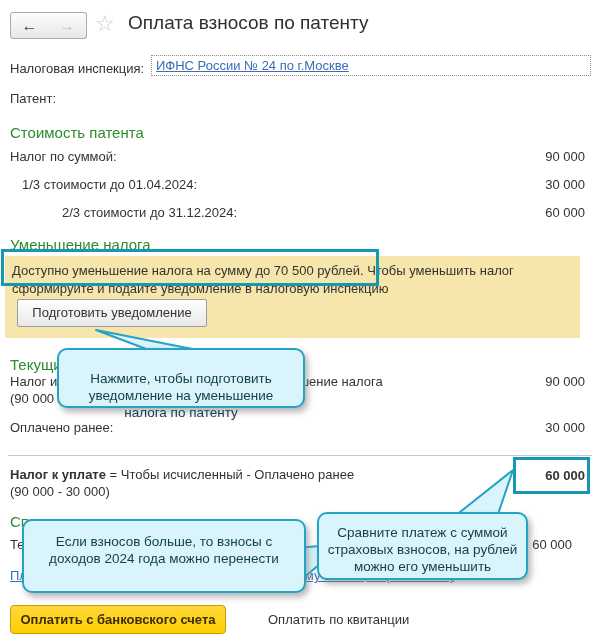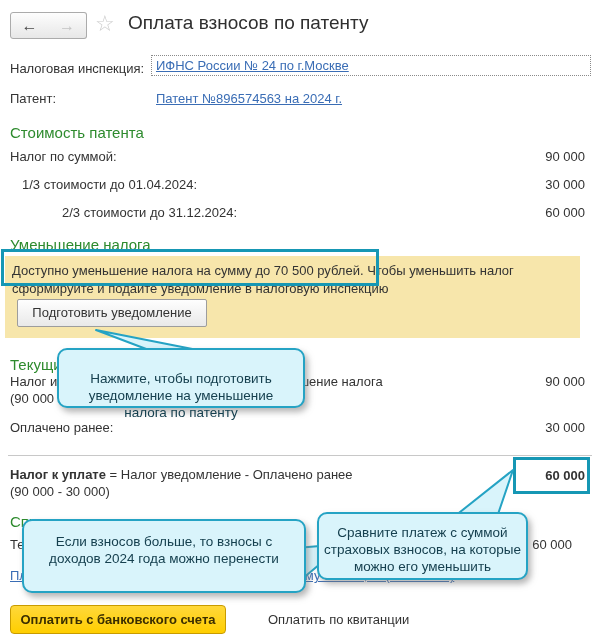--- a/index.html
+++ b/index.html
@@ -56,21 +56,20 @@
     <span>→</span>
   </div>
   <div class="star">☆</div>
   <div class="title">Оплата взносов по патенту</div>
 
   <div class="abs" style="top:61px;left:10px;">Налоговая инспекция:</div>
   <div class="fld">
     <span class="lnk">ИФНС России № 24 по г.Москве</span>
   </div>
   <div class="abs" style="top:91px;left:10px;">Патент:</div>
-  <div class="abs lnk" style="top:91px;left:156px;">Патент №896574563 на 2024 г.</div>
 
   <div class="ghead" style="top:124px;left:10px;">Стоимость патента</div>
   <div class="abs" style="top:149px;left:10px;">Налог по суммой:</div>
   <div class="val" style="top:149px;left:475px;">90 000</div>
   <div class="abs" style="top:177px;left:22px;">1/3 стоимости до 01.04.2024:</div>
   <div class="val" style="top:177px;left:475px;">30 000</div>
   <div class="abs" style="top:205px;left:22px;margin-left:40px;">2/3 стоимости до 31.12.2024:</div>
   <div class="val" style="top:205px;left:475px;">60 000</div>
 
   <div class="ghead" style="top:236px;left:10px;text-decoration:underline;">Уменьшение налога</div>
@@ -81,21 +80,21 @@
 
   <div class="ghead" style="top:356px;left:10px;">Текущий платеж</div>
   <div class="abs" style="top:374px;left:10px;">Налог исчисленный = Налог по патенту - Уменьшение налога</div>
   <div class="abs" style="top:391px;left:10px;">(90 000 - 0)</div>
   <div class="val" style="top:374px;left:475px;">90 000</div>
   <div class="abs" style="top:420px;left:10px;">Оплачено ранее:</div>
   <div class="val" style="top:420px;left:475px;">30 000</div>
 
   <div class="divider"></div>
 
-  <div class="abs" style="top:467px;left:10px;"><span class="b">Налог к уплате</span><span> = Налог уведомление - Оплачено ранее</span></div>
+  <div class="abs" style="top:467px;left:10px;"><span class="b">Налог к уплате</span><span> = Чтобы исчисленный - Оплачено ранее</span></div>
   <div class="abs" style="top:484px;left:10px;">(90 000 - 30 000)</div>
   <div class="val b" style="top:468px;left:475px;">60 000</div>
 
   <div class="ghead" style="top:513px;left:10px;">Справочно</div>
   <div class="abs" style="top:537px;left:10px;">Текущая задолженность:</div>
   <div class="val" style="top:537px;left:462px;">60 000</div>
   <div class="abs lnk" style="top:568px;left:10px;">Платежное поручение №12 от 28.03.2024 на сумму 30 000,00 (Оплачено)</div>
 
   <div class="bank-btn">Оплатить с банковского счета</div>
   <div class="receipt-btn">Оплатить по квитанции</div>
@@ -113,17 +112,17 @@
     <div>Нажмите, чтобы подготовить</div>
     <div>уведомление на уменьшение</div>
     <div>налога по патенту</div>
   </div>
   <div class="callout c2">
     <div>Если взносов больше, то взносы с</div>
     <div>доходов 2024 года можно перенести</div>
   </div>
   <div class="callout c3">
     <div>Сравните платеж с суммой</div>
-    <div>страховых взносов, на которые</div>
+    <div>страховых взносов, на рублей</div>
     <div>можно его уменьшить</div>
   </div>
 
 </div>
 
 </body></html>

